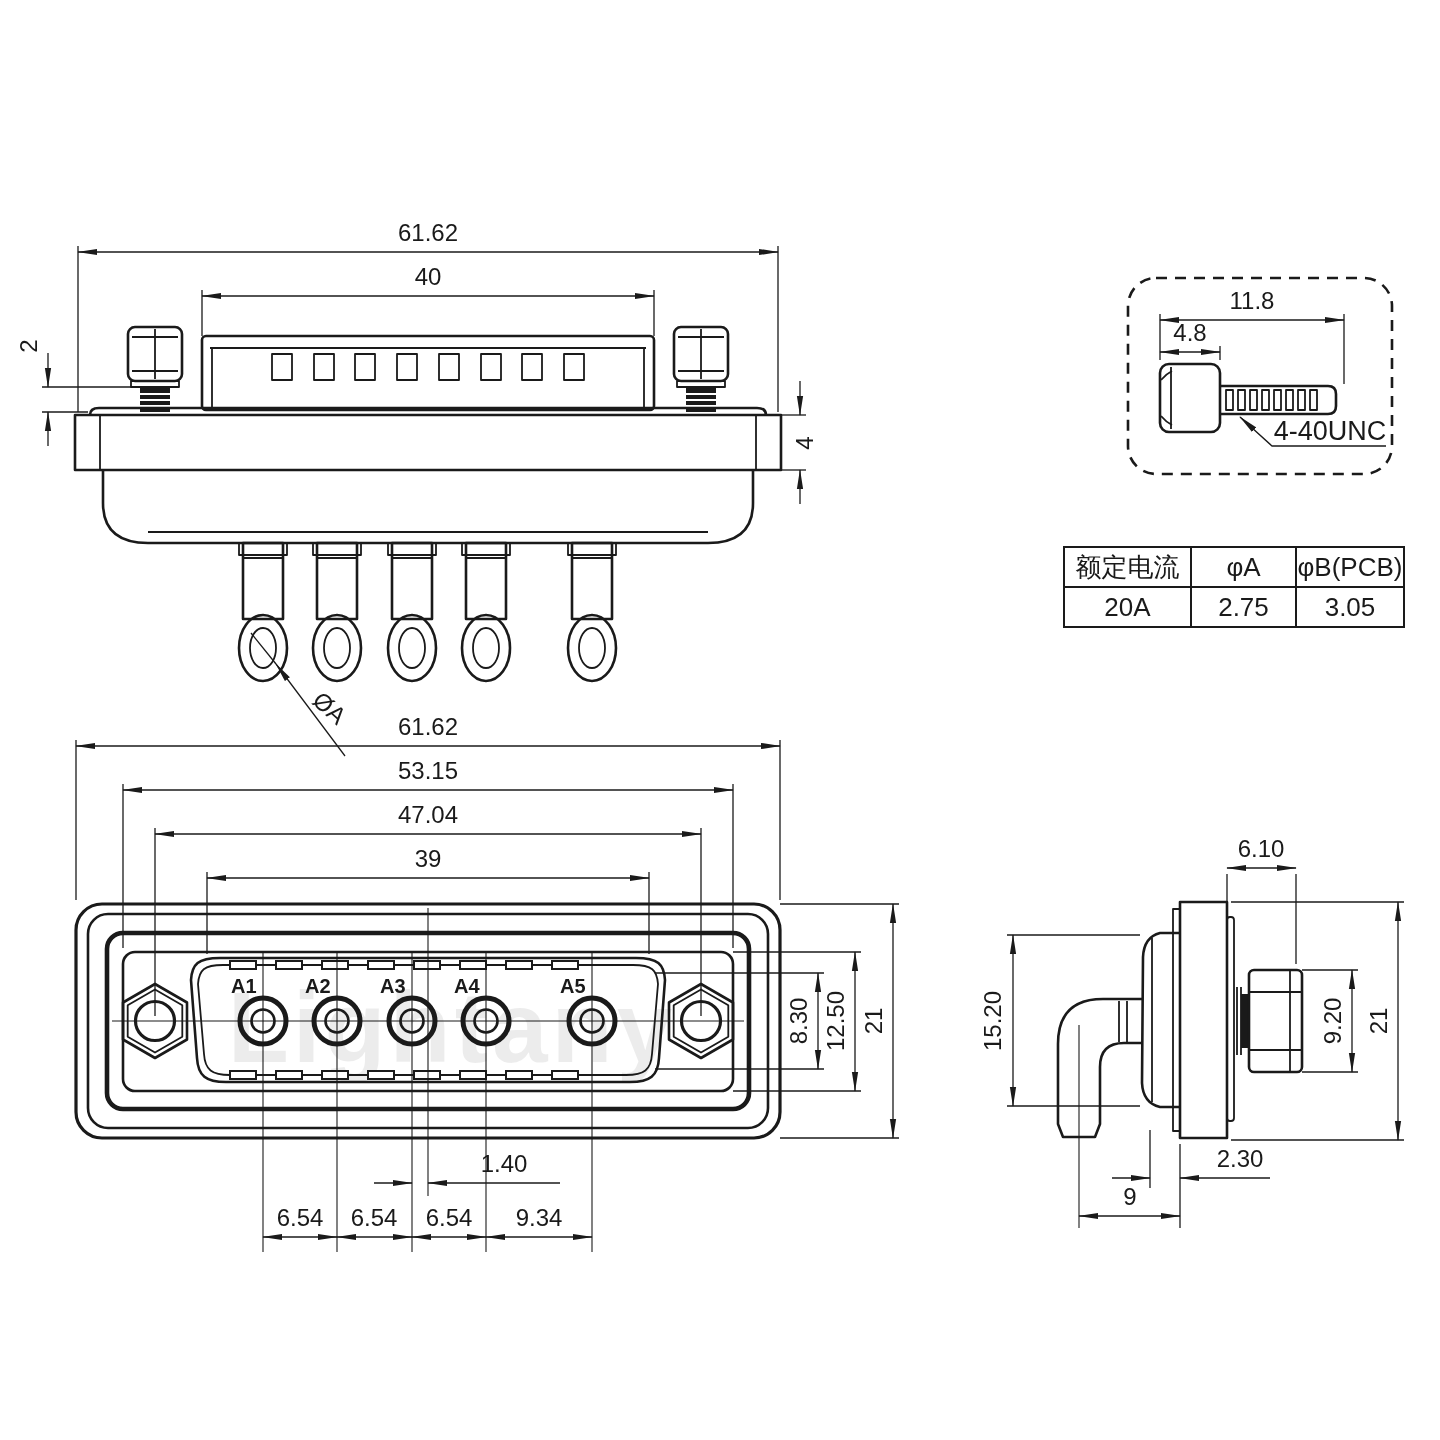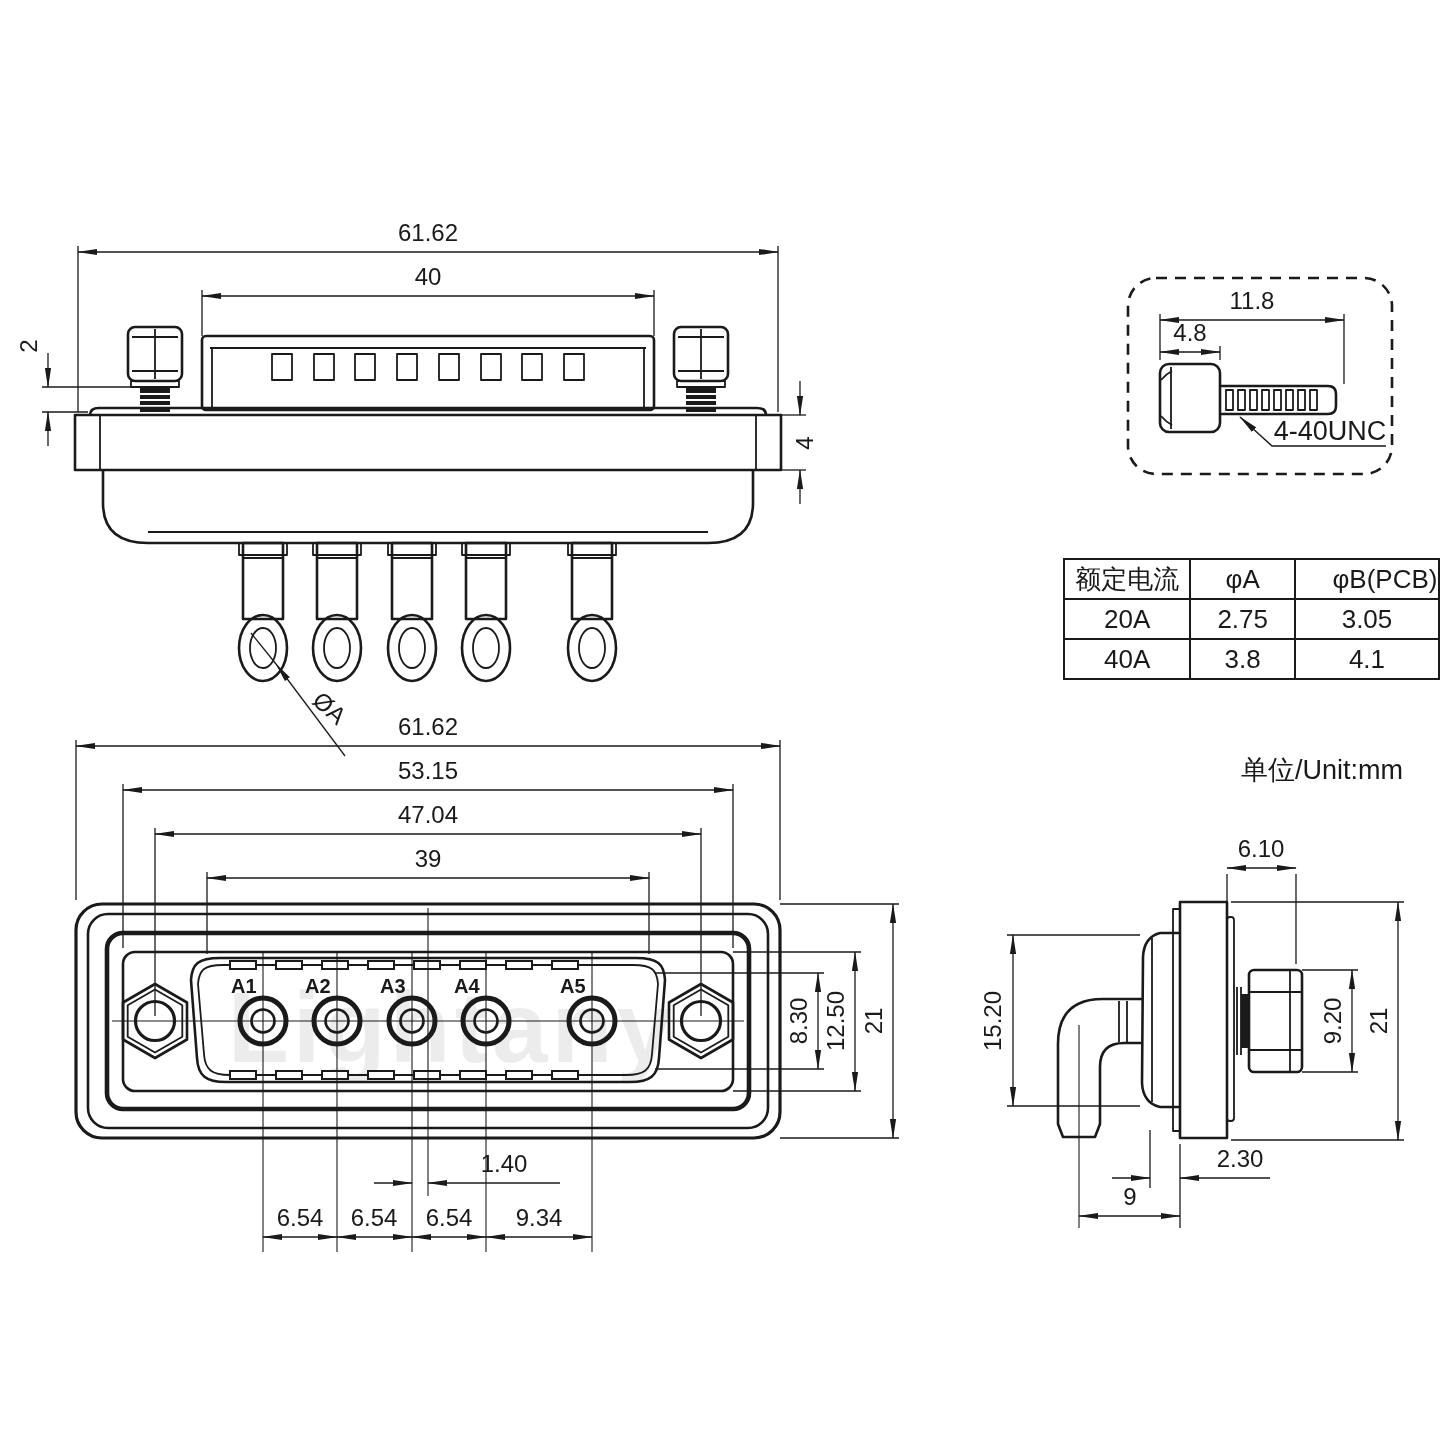--- a/index.html
+++ b/index.html
@@ -15,24 +15,24 @@
   .d {fill:none;stroke:#1a1a1a;stroke-width:1.3;}
   .c {fill:none;stroke:#1a1a1a;stroke-width:1.1;}
   .blk{fill:#1a1a1a;stroke:none;}
   .wht{stroke:#fff;stroke-width:2;fill:none;}
   .vent{fill:#fff;stroke:#1a1a1a;stroke-width:2;}
   text.t{font-family:"Liberation Sans","DejaVu Sans",sans-serif;font-size:24px;fill:#1a1a1a;}
   text.tp{font-family:"Liberation Sans","DejaVu Sans",sans-serif;font-size:20px;font-weight:bold;fill:#1a1a1a;}
   text.wm{font-family:"Liberation Sans","DejaVu Sans",sans-serif;font-size:100px;font-weight:bold;
           fill:#000;opacity:0.07;letter-spacing:4px;}
   
-  .spec{position:absolute;left:1063px;top:558px;border-collapse:collapse;}
+  .spec{position:absolute;left:1063px;top:546px;border-collapse:collapse;}
   .spec td{border:2px solid #1a1a1a;text-align:center;vertical-align:middle;
            font-size:26px;color:#1a1a1a;height:38px;padding:0;}
-  .spec td.c0{width:125px;} .spec td.c1{width:103px;} .spec td.c2{width:106px;padding-left:36px;}
+  .spec td.c0{width:125px;} .spec td.c1{width:103px;} .spec td.c2{width:106px;}
   .unit{position:absolute;left:1063px;top:752px;width:340px;text-align:right;
         font-size:27px;color:#1a1a1a;}
 </style>
 </head>
 <body>
 
 <div class="canvas">
 
 <svg width="1440" height="1440" viewBox="0 0 1440 1440">
   <defs>
@@ -366,22 +366,16 @@
     <tr>
       <td class="c0">额定电流</td>
       <td class="c1">φA</td>
       <td class="c2">φB(PCB)</td>
     </tr>
     <tr>
       <td>20A</td>
       <td>2.75</td>
       <td>3.05</td>
     </tr>
-    <tr>
-      <td>40A</td>
-      <td>3.8</td>
-      <td>4.1</td>
-    </tr>
   </tbody>
 </table>
-<div class="unit">单位/Unit:mm</div>
 
 </div>
 
 </body></html>

